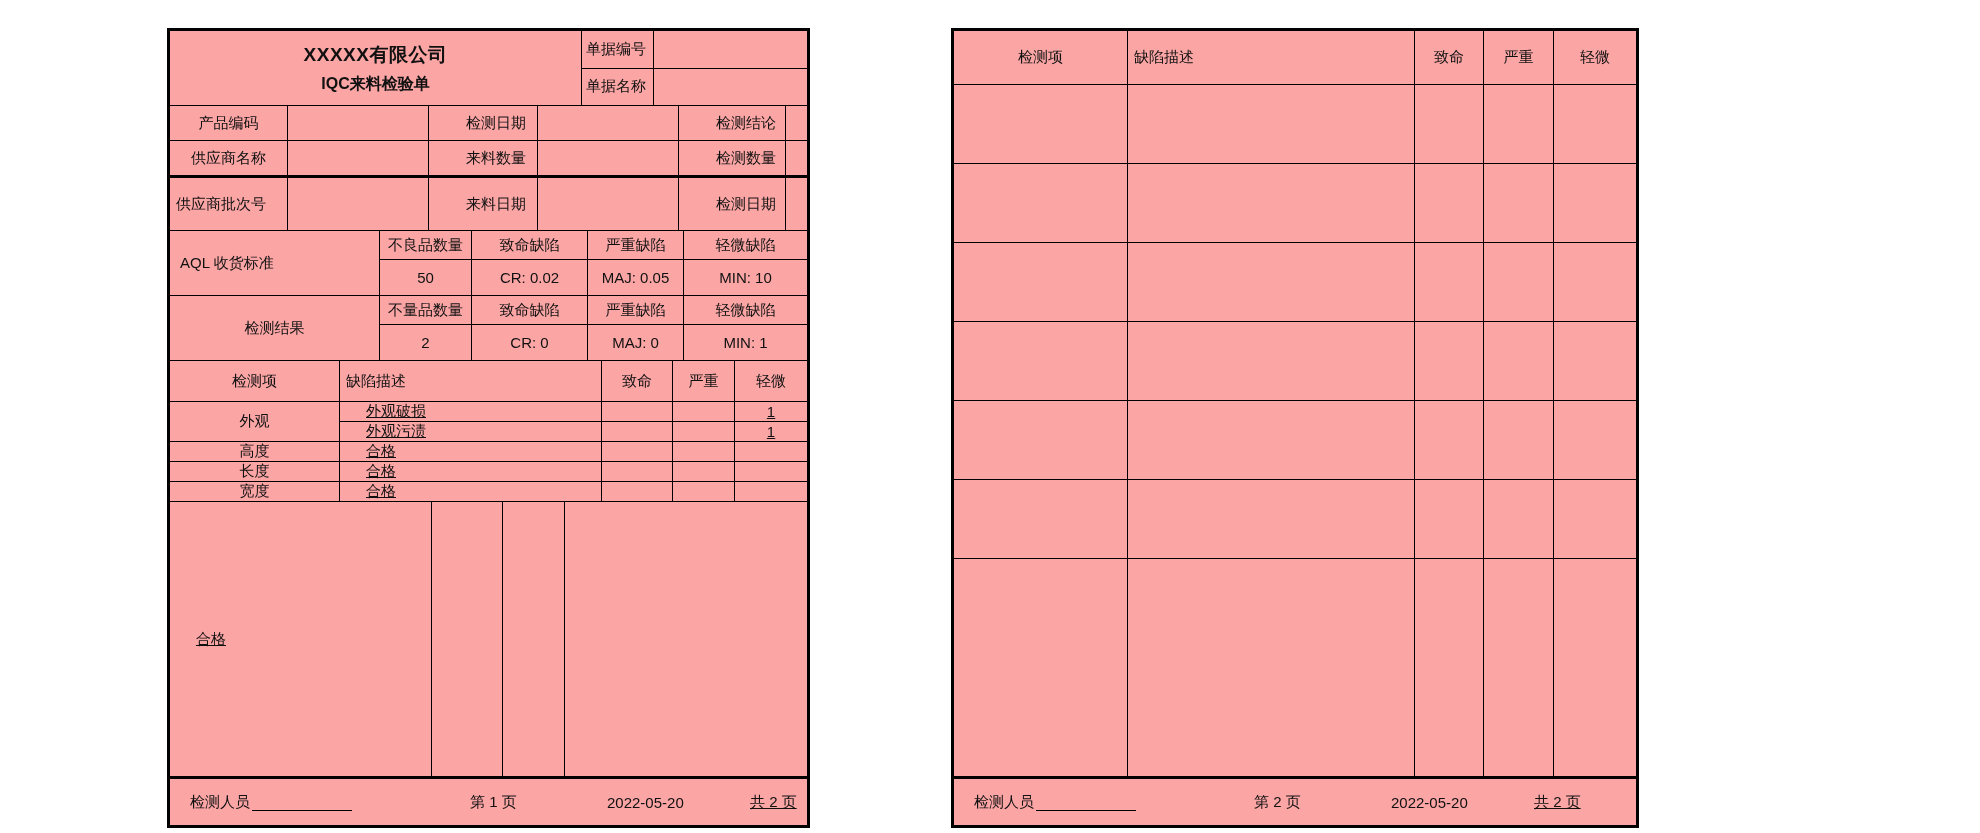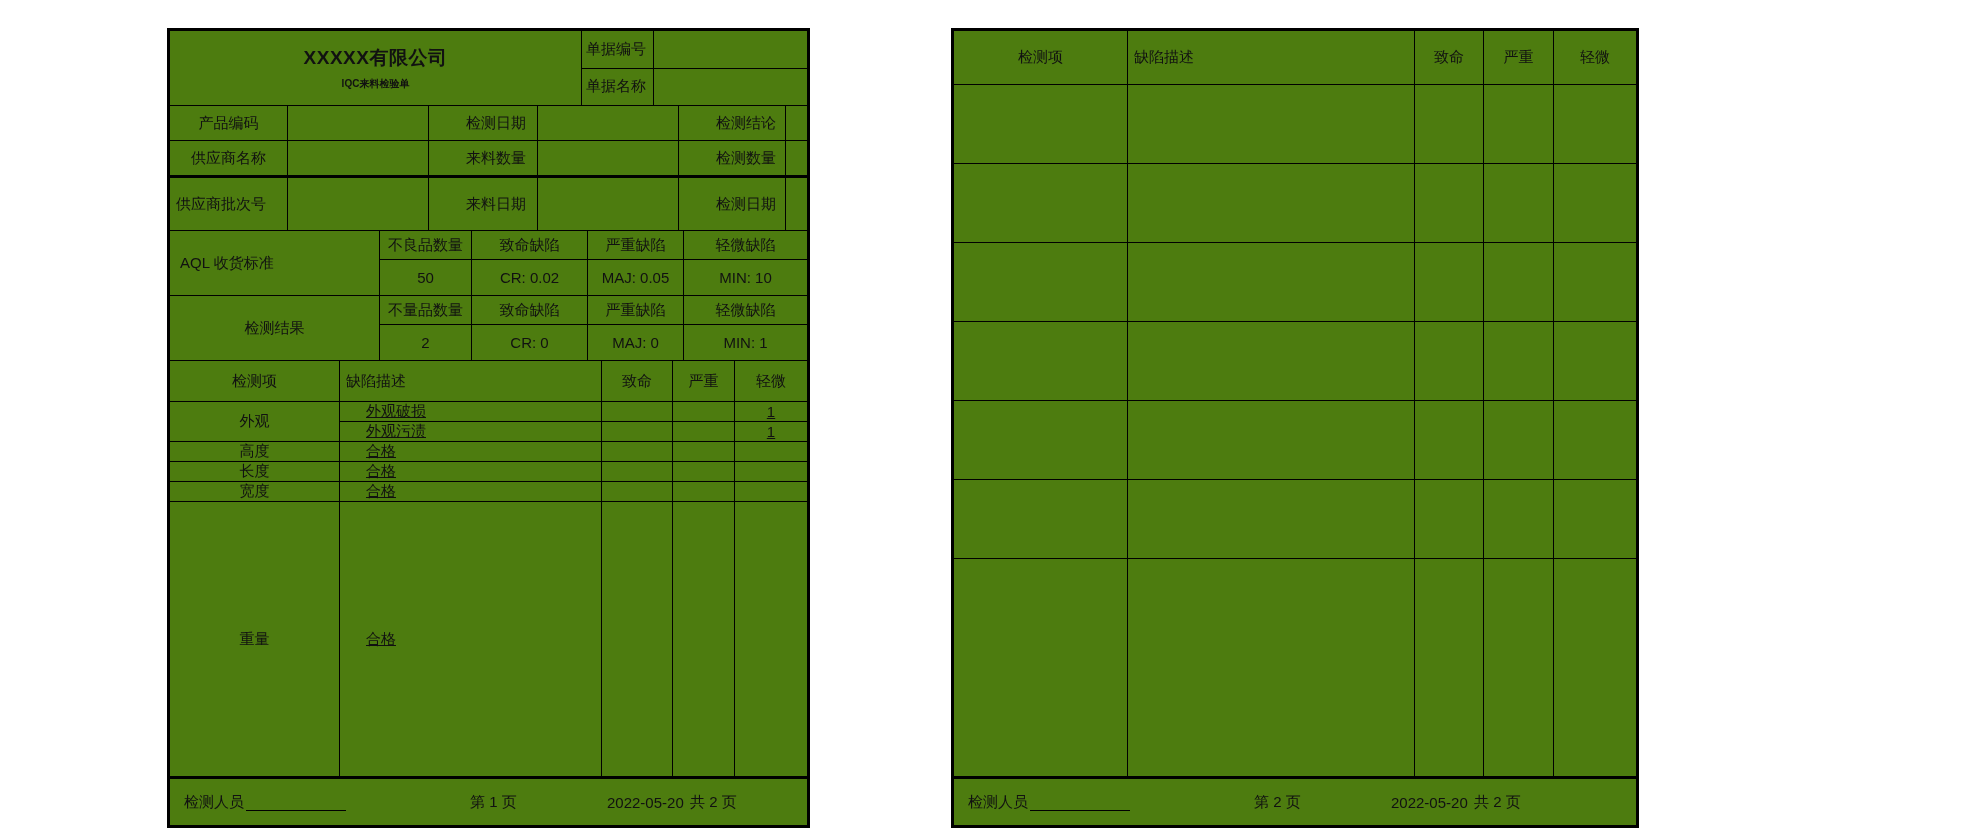--- a/index.html
+++ b/index.html
@@ -1,30 +1,30 @@
 <!DOCTYPE html>
 <html><head>
 <meta charset="utf-8">
 <style>
   html,body{margin:0;padding:0;background:#ffffff;}
   body{width:1980px;height:833px;position:relative;font-family:"Liberation Sans",sans-serif;color:#111;}
-  .page{position:absolute;background:#4d7c0f;border:3px solid #000;box-sizing:border-box;display:flex;flex-direction:column;font-size:15px;}
+  .page{position:absolute;background:#fca5a5;border:3px solid #000;box-sizing:border-box;display:flex;flex-direction:column;font-size:15px;}
   #page1{left:167px;top:28px;width:643px;height:800px;}
   #page2{left:951px;top:28px;width:688px;height:800px;}
 
   .cellc{display:flex;align-items:center;justify-content:center;box-sizing:border-box;text-align:center;}
   .celll{display:flex;align-items:center;box-sizing:border-box;padding-left:6px;}
   .br{border-right:1px solid #000;}
   .bb{border-bottom:1px solid #000;}
 
   
   .hdr{display:flex;height:74px;border-bottom:1px solid #000;flex:0 0 auto;}
   .title-block{width:412px;border-right:1px solid #000;display:flex;flex-direction:column;align-items:center;justify-content:center;box-sizing:border-box;}
   .company{font-size:19px;font-weight:bold;letter-spacing:.5px;}
-  .subtitle{font-size:10px;font-weight:bold;margin-top:6px;}
+  .subtitle{font-size:16px;font-weight:bold;margin-top:6px;}
   .doc-block{flex:1;display:flex;flex-direction:column;}
   .doc-row{flex:1;display:flex;}
   .doc-row:first-child{border-bottom:1px solid #000;}
   .doc-label{width:72px;border-right:1px solid #000;display:flex;align-items:center;padding-left:4px;box-sizing:border-box;}
   .doc-value{flex:1;}
 
   
   .info-row{display:grid;grid-template-columns:118px 110px 78px 110px 76px 1fr;flex:0 0 auto;border-bottom:1px solid #000;gap:31px;}
   .info-row.thick{border-bottom:3px solid #000;}
   .info-row{height:34px;}
@@ -54,24 +54,24 @@
 
   
   .p2head{display:grid;grid-template-columns:174px 287px 69px 70px 1fr;height:53px;border-bottom:1px solid #000;flex:0 0 auto;}
   .p2row{display:grid;grid-template-columns:174px 287px 69px 70px 1fr;height:78px;border-bottom:1px solid #000;flex:0 0 auto;}
   .p2row.grow{flex:1 1 auto;height:auto;border-bottom:none;}
   .p2head>div,.p2row>div{box-sizing:border-box;}
 
   
   .pfooter{height:46px;border-top:3px solid #000;flex:0 0 auto;position:relative;}
   .pfooter .f{position:absolute;top:0;height:100%;display:flex;align-items:center;}
-  .f-inspector{left:14px;justify-content:center;}
+  .f-inspector{left:20px;justify-content:center;}
   .f-page{left:300px;}
   .f-date{left:437px;}
-  .f-total{left:520px;}
+  .f-total{left:580px;text-decoration:underline;}
   .sig-line{display:inline-block;width:100px;height:16px;border-bottom:1px solid #000;margin-left:2px;}
 </style>
 </head>
 <body>
 
 <div class="page" id="page1">
 
   <div class="hdr">
     <div class="title-block">
       <div class="company">XXXXX有限公司</div>
@@ -196,21 +196,20 @@
       <div class="trow h62">
         <div class="desc-cell">合格</div>
         <div class="cellc br"></div>
         <div class="cellc br"></div>
         <div class="cellc"></div>
       </div>
     </div>
   </div>
 
   <div class="tgroup grow">
-    <div class="item-cell">重量</div>
     <div class="grows">
       <div class="trow">
         <div class="desc-cell">合格</div>
         <div class="cellc br"></div>
         <div class="cellc br"></div>
         <div class="cellc"></div>
       </div>
     </div>
   </div>
 

